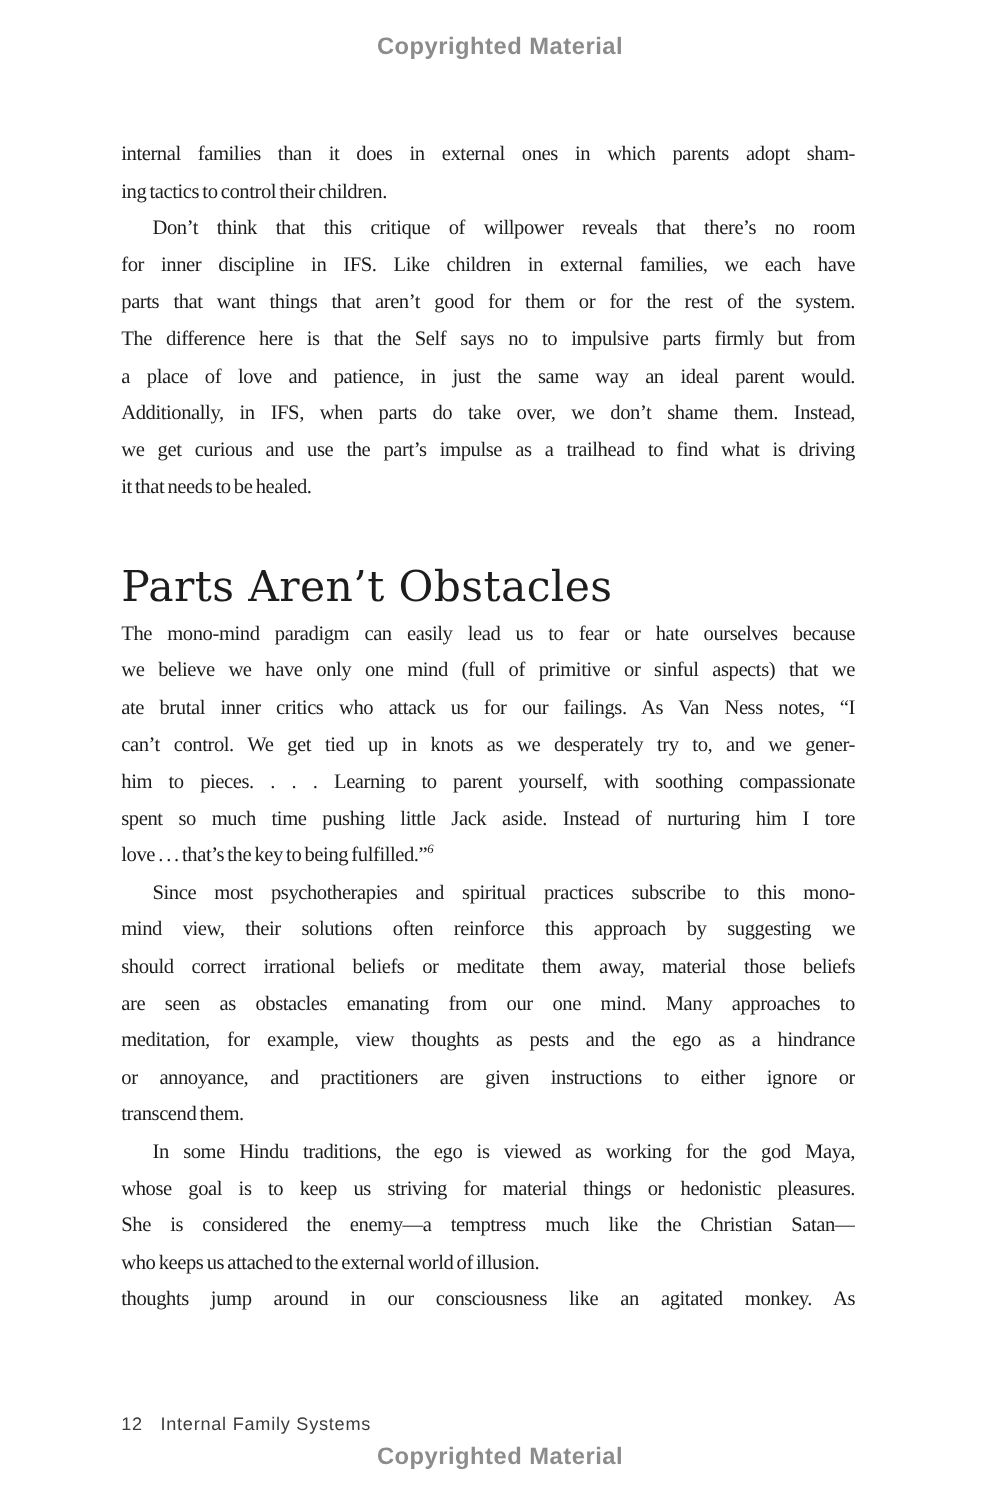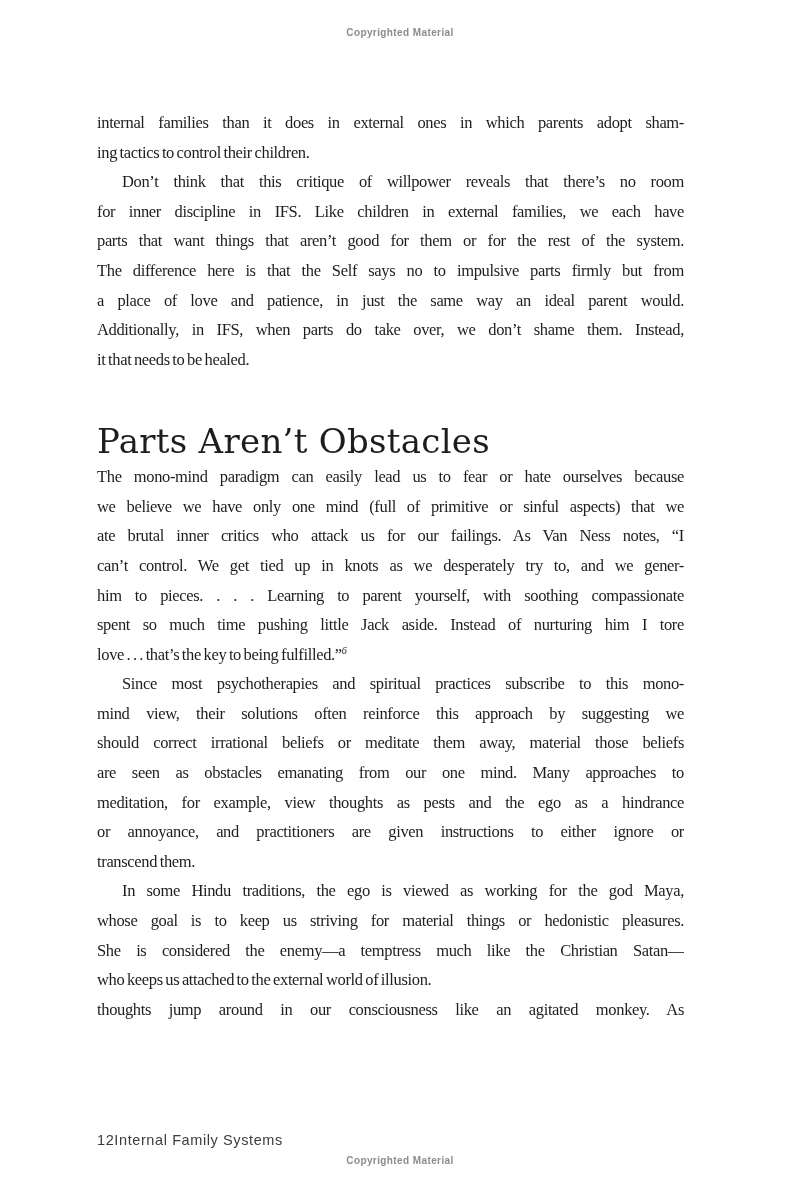--- a/index.html
+++ b/index.html
@@ -4,21 +4,21 @@
 <style>
   html,body { margin:0; padding:0; background:#ffffff; }
   .page {
     position:relative; width:800px; height:1200px; background:#fff;
     overflow:hidden;
     font-family:"Liberation Serif", serif;
   }
   .copyright {
     position:absolute; left:0; right:0; text-align:center;
     font-family:"Liberation Sans", sans-serif;
-    font-weight:700; font-size:10px; letter-spacing:0.4px;
+    font-weight:700; font-size:19px; letter-spacing:0.4px;
     color:var(--muted,#8c8c8c);
   }
   .copyright.top { top:27px; }
   .copyright.bottom { top:1155px; }
 
   #body-col {
     position:absolute; left:97px; top:108px; width:587px;
     font-family:"Liberation Serif", serif;
     font-size:16.5px; color:var(--text,#1d1d1d);
     letter-spacing:-0.35px; word-spacing:-1.2px;
@@ -41,41 +41,42 @@
     letter-spacing:0.3px; color:var(--text,#1a1a1a);
     word-spacing:0; 
   }
 
   .footer {
     position:absolute; left:97px; top:1132px;
     font-family:"Liberation Sans", sans-serif;
     font-size:14.5px; letter-spacing:0.6px;
     color:var(--footer,#3c3c3c);
   }
-  .footer .num { margin-right:0; }
+  .footer .num { margin-right:14px; }
 </style>
 </head>
 <body>
 
 <div class="page">
 
   <div class="copyright top">Copyrighted Material</div>
 
   <div id="body-col">
       <div class="para">
         <div class="line">internal families than it does in external ones in which parents adopt sham-</div>
         <div class="line last">ing tactics to control their children.</div>
       </div>
       <div class="para">
         <div class="line indent">Don’t think that this critique of willpower reveals that there’s no room</div>
         <div class="line">for inner discipline in IFS. Like children in external families, we each have</div>
         <div class="line">parts that want things that aren’t good for them or for the rest of the system.</div>
         <div class="line">The difference here is that the Self says no to impulsive parts firmly but from</div>
         <div class="line">a place of love and patience, in just the same way an ideal parent would.</div>
         <div class="line">Additionally, in IFS, when parts do take over, we don’t shame them. Instead,</div>
+        <div class="line">we get curious and use the part’s impulse as a trailhead to find what is driving</div>
         <div class="line last">it that needs to be healed.</div>
       </div>
       <h2 class="section-heading">Parts Aren’t Obstacles</h2>
       <div class="para">
         <div class="line">The mono-mind paradigm can easily lead us to fear or hate ourselves because</div>
         <div class="line">we believe we have only one mind (full of primitive or sinful aspects) that we</div>
         <div class="line">ate brutal inner critics who attack us for our failings. As Van Ness notes, “I</div>
         <div class="line">can’t control. We get tied up in knots as we desperately try to, and we gener-</div>
         <div class="line">him to pieces. . . . Learning to parent yourself, with soothing compassionate</div>
         <div class="line">spent so much time pushing little Jack aside. Instead of nurturing him I tore</div>

